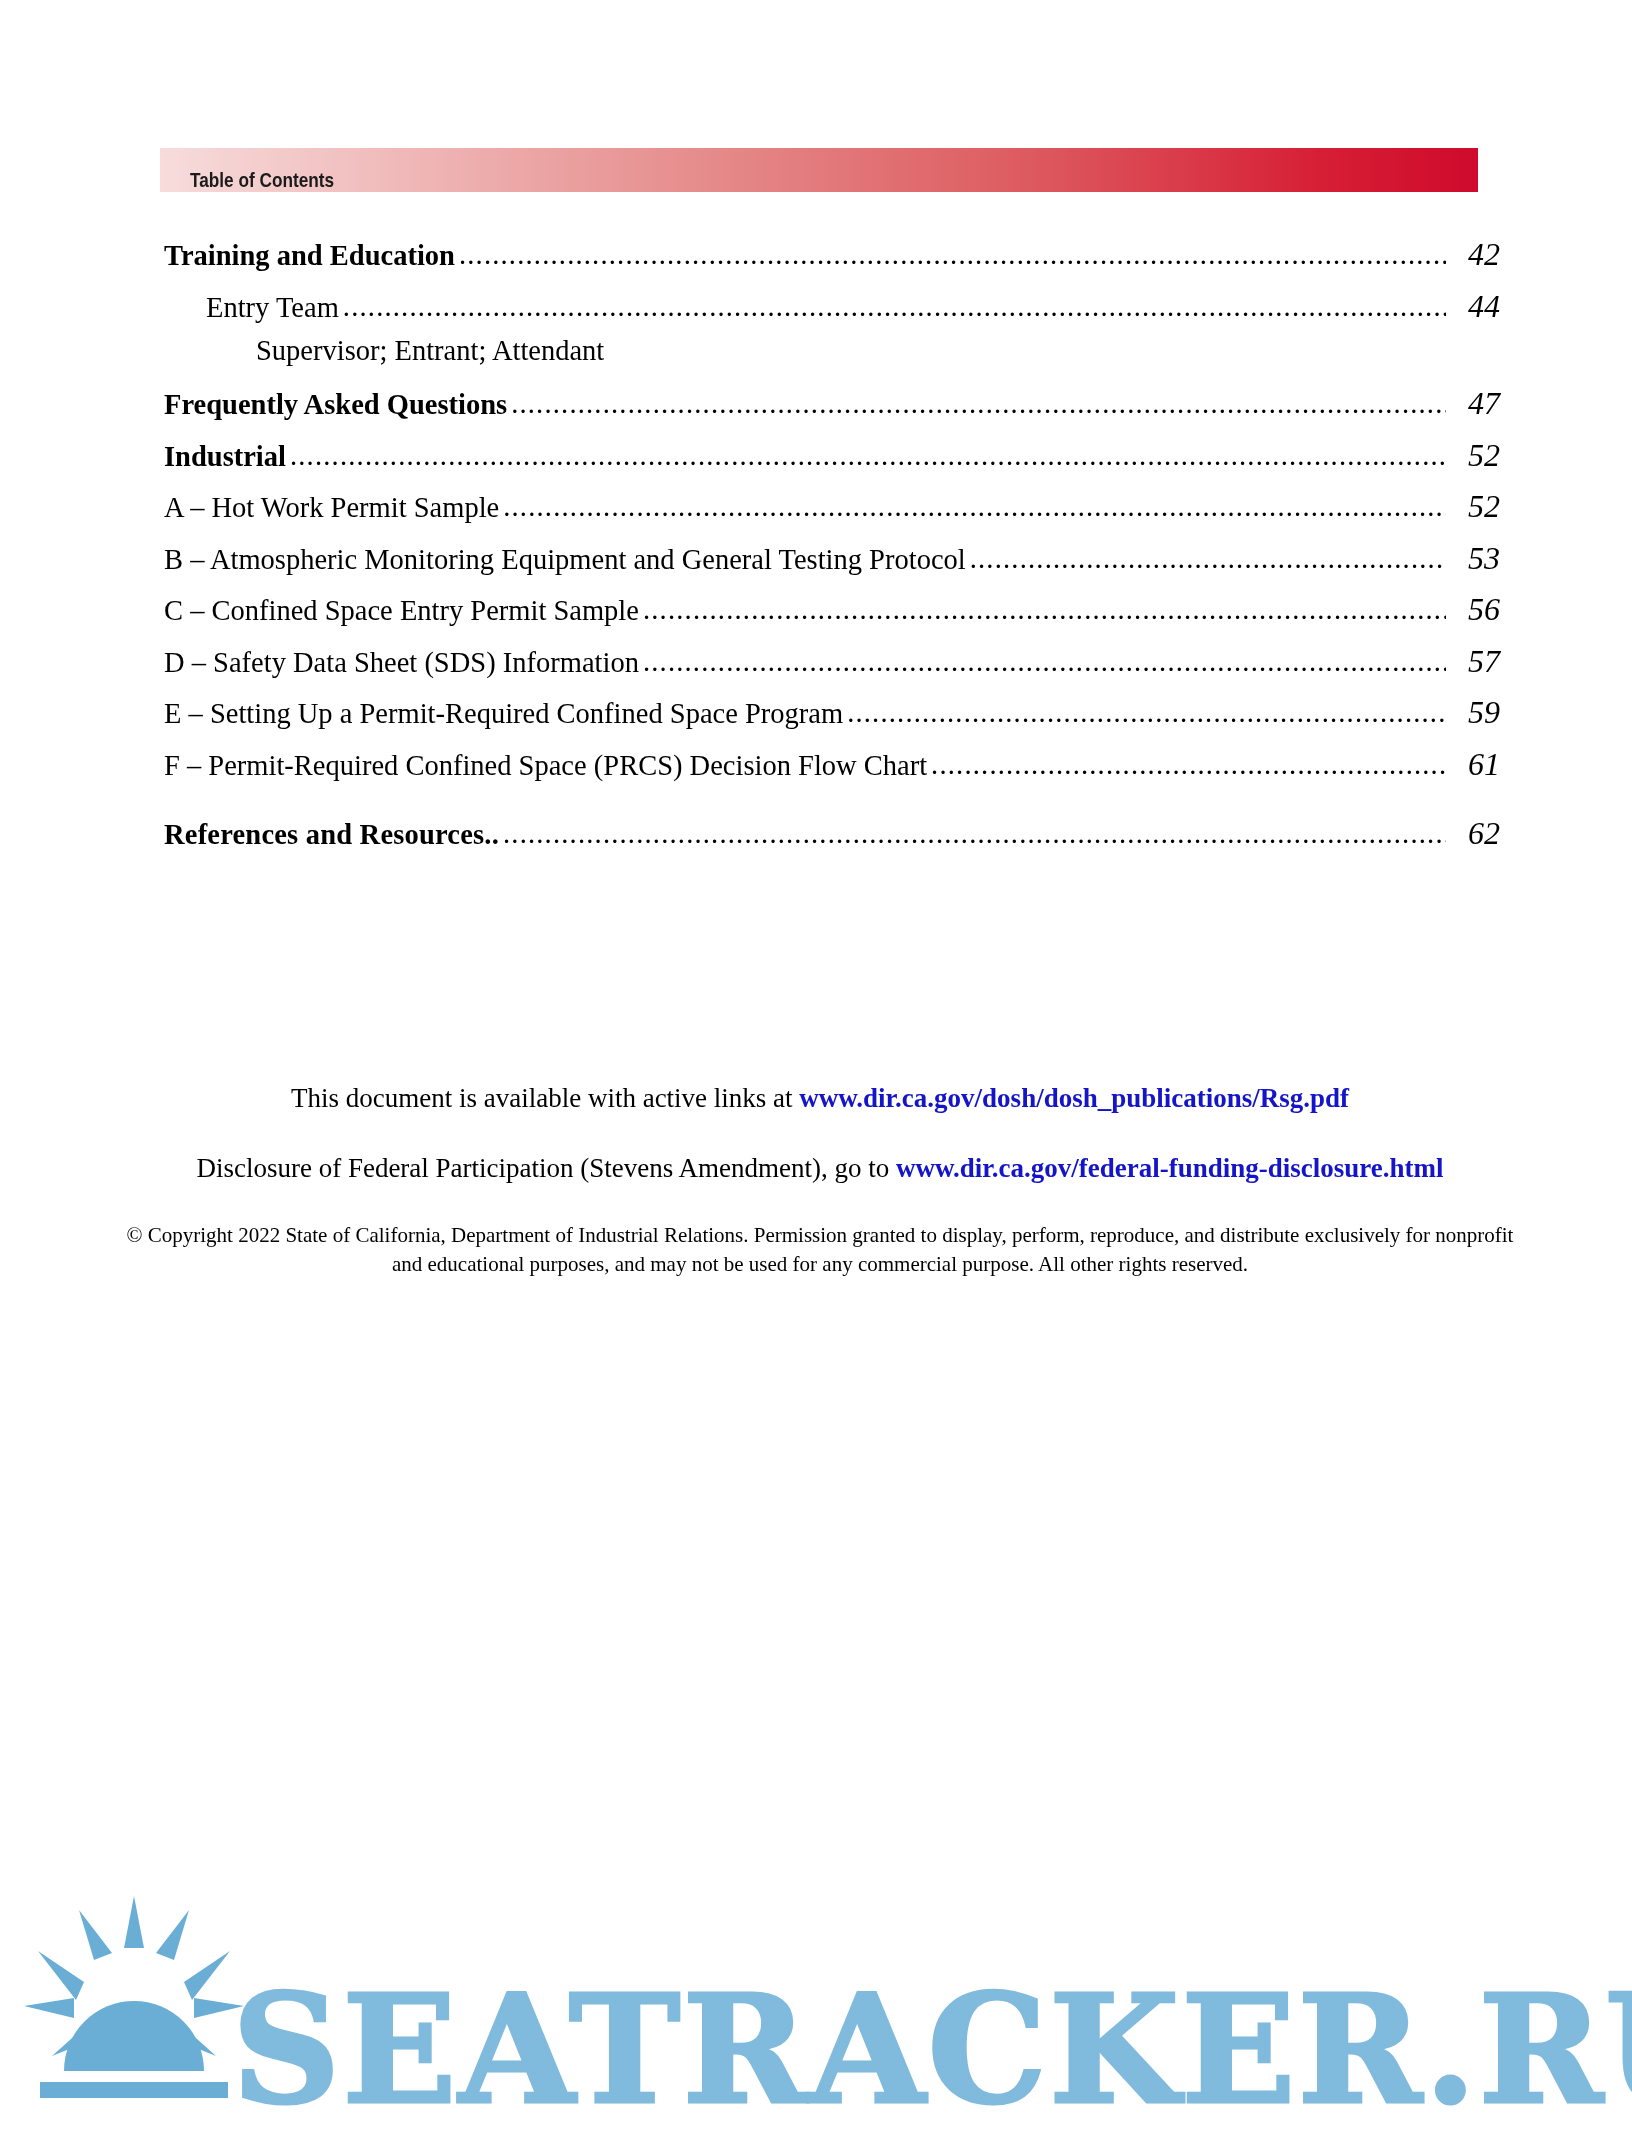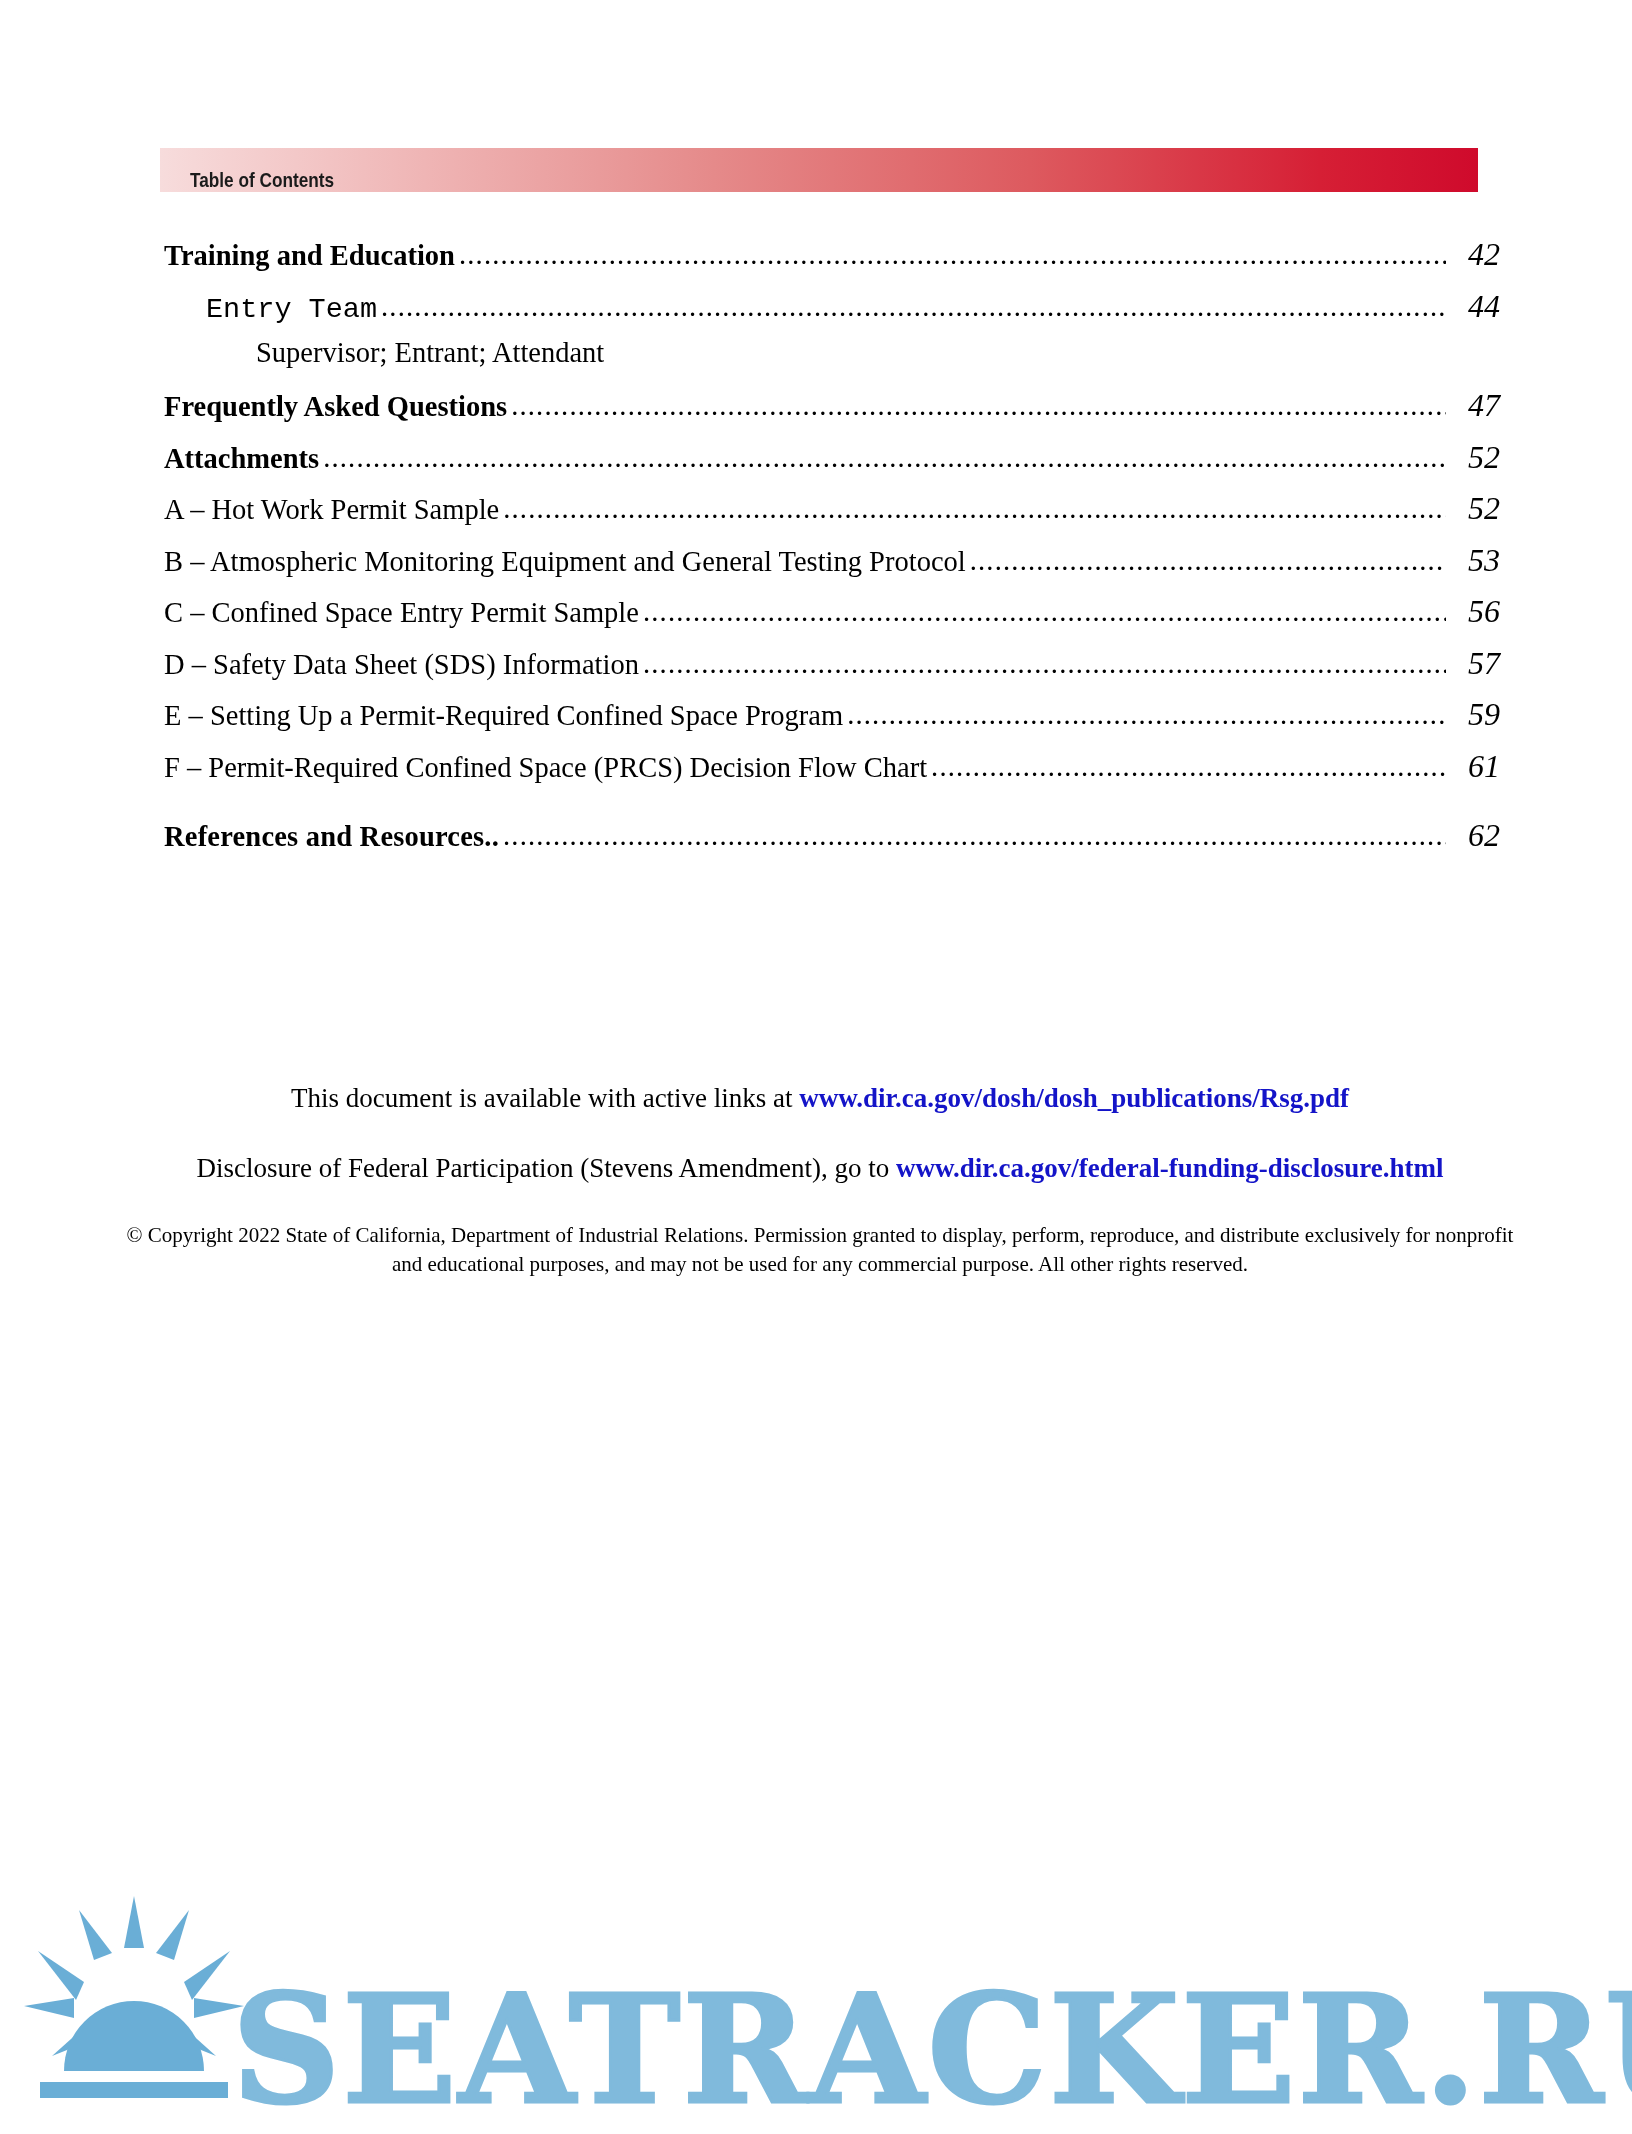--- a/index.html
+++ b/index.html
@@ -82,21 +82,21 @@
     width: 52px;
     text-align: right;
   }
 
   .level1 .title { font-weight: bold; padding-left: 4px; }
   .level1 .pageno { font-weight: normal; }
 
   .level2 {
     padding-left: 46px;
   }
-  .level2 .title { font-weight: normal; font-family: Liberation Mono, monospace; }
+  .level2 .title { font-weight: normal; }
 
   .subnote {
     padding-left: 96px;
     font-size: 28.5px;
     margin-top: -6px;
     margin-bottom: 20px;
   }
 
   .attach .title { font-weight: normal; padding-left: 4px; }
   .spacer-md { height: 18px; }
@@ -181,21 +181,21 @@
 
     <div class="subnote">Supervisor; Entrant; Attendant</div>
 
     <div class="toc-row level1">
       <span class="title">Frequently Asked Questions</span>
       <span class="leader">..................................................................................................................................................................................................................</span>
       <span class="pageno">47</span>
     </div>
 
     <div class="toc-row level1">
-      <span class="title">Attachments</span>
+      <span class="title">Industrial</span>
       <span class="leader">..................................................................................................................................................................................................................</span>
       <span class="pageno">52</span>
     </div>
 
     <div class="toc-row attach">
       <span class="title">A – Hot Work Permit Sample</span>
       <span class="leader">..................................................................................................................................................................................................................</span>
       <span class="pageno">52</span>
     </div>
 

